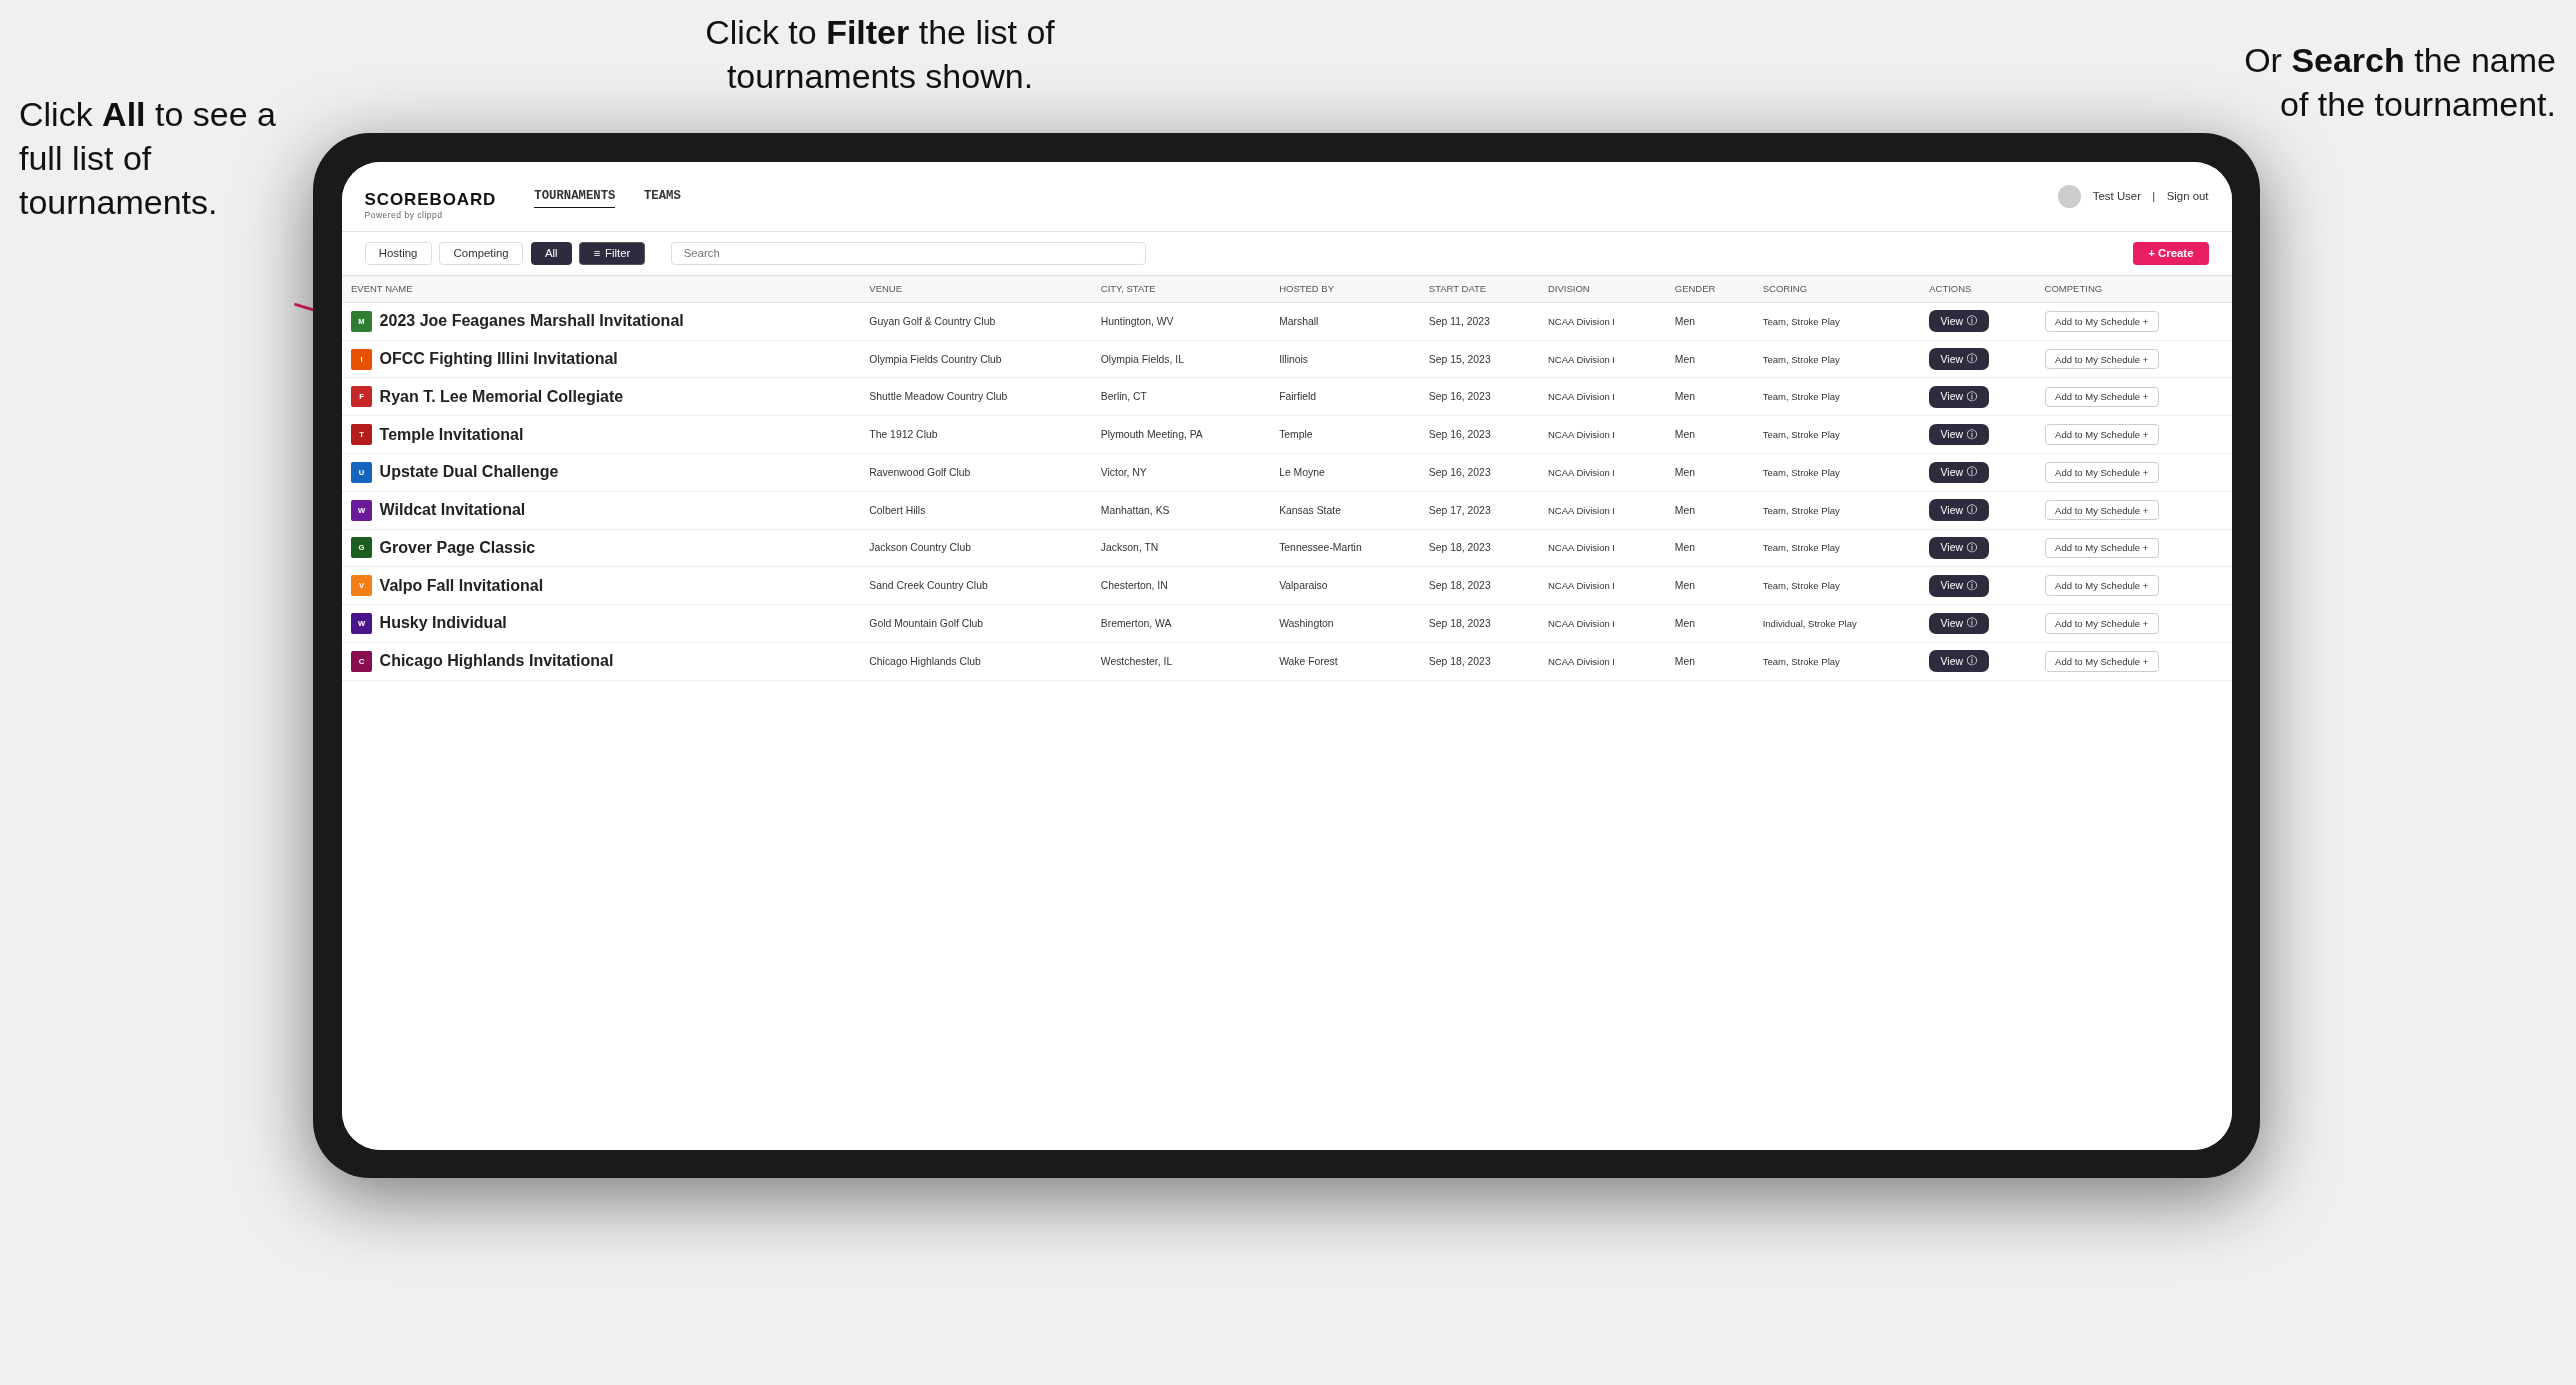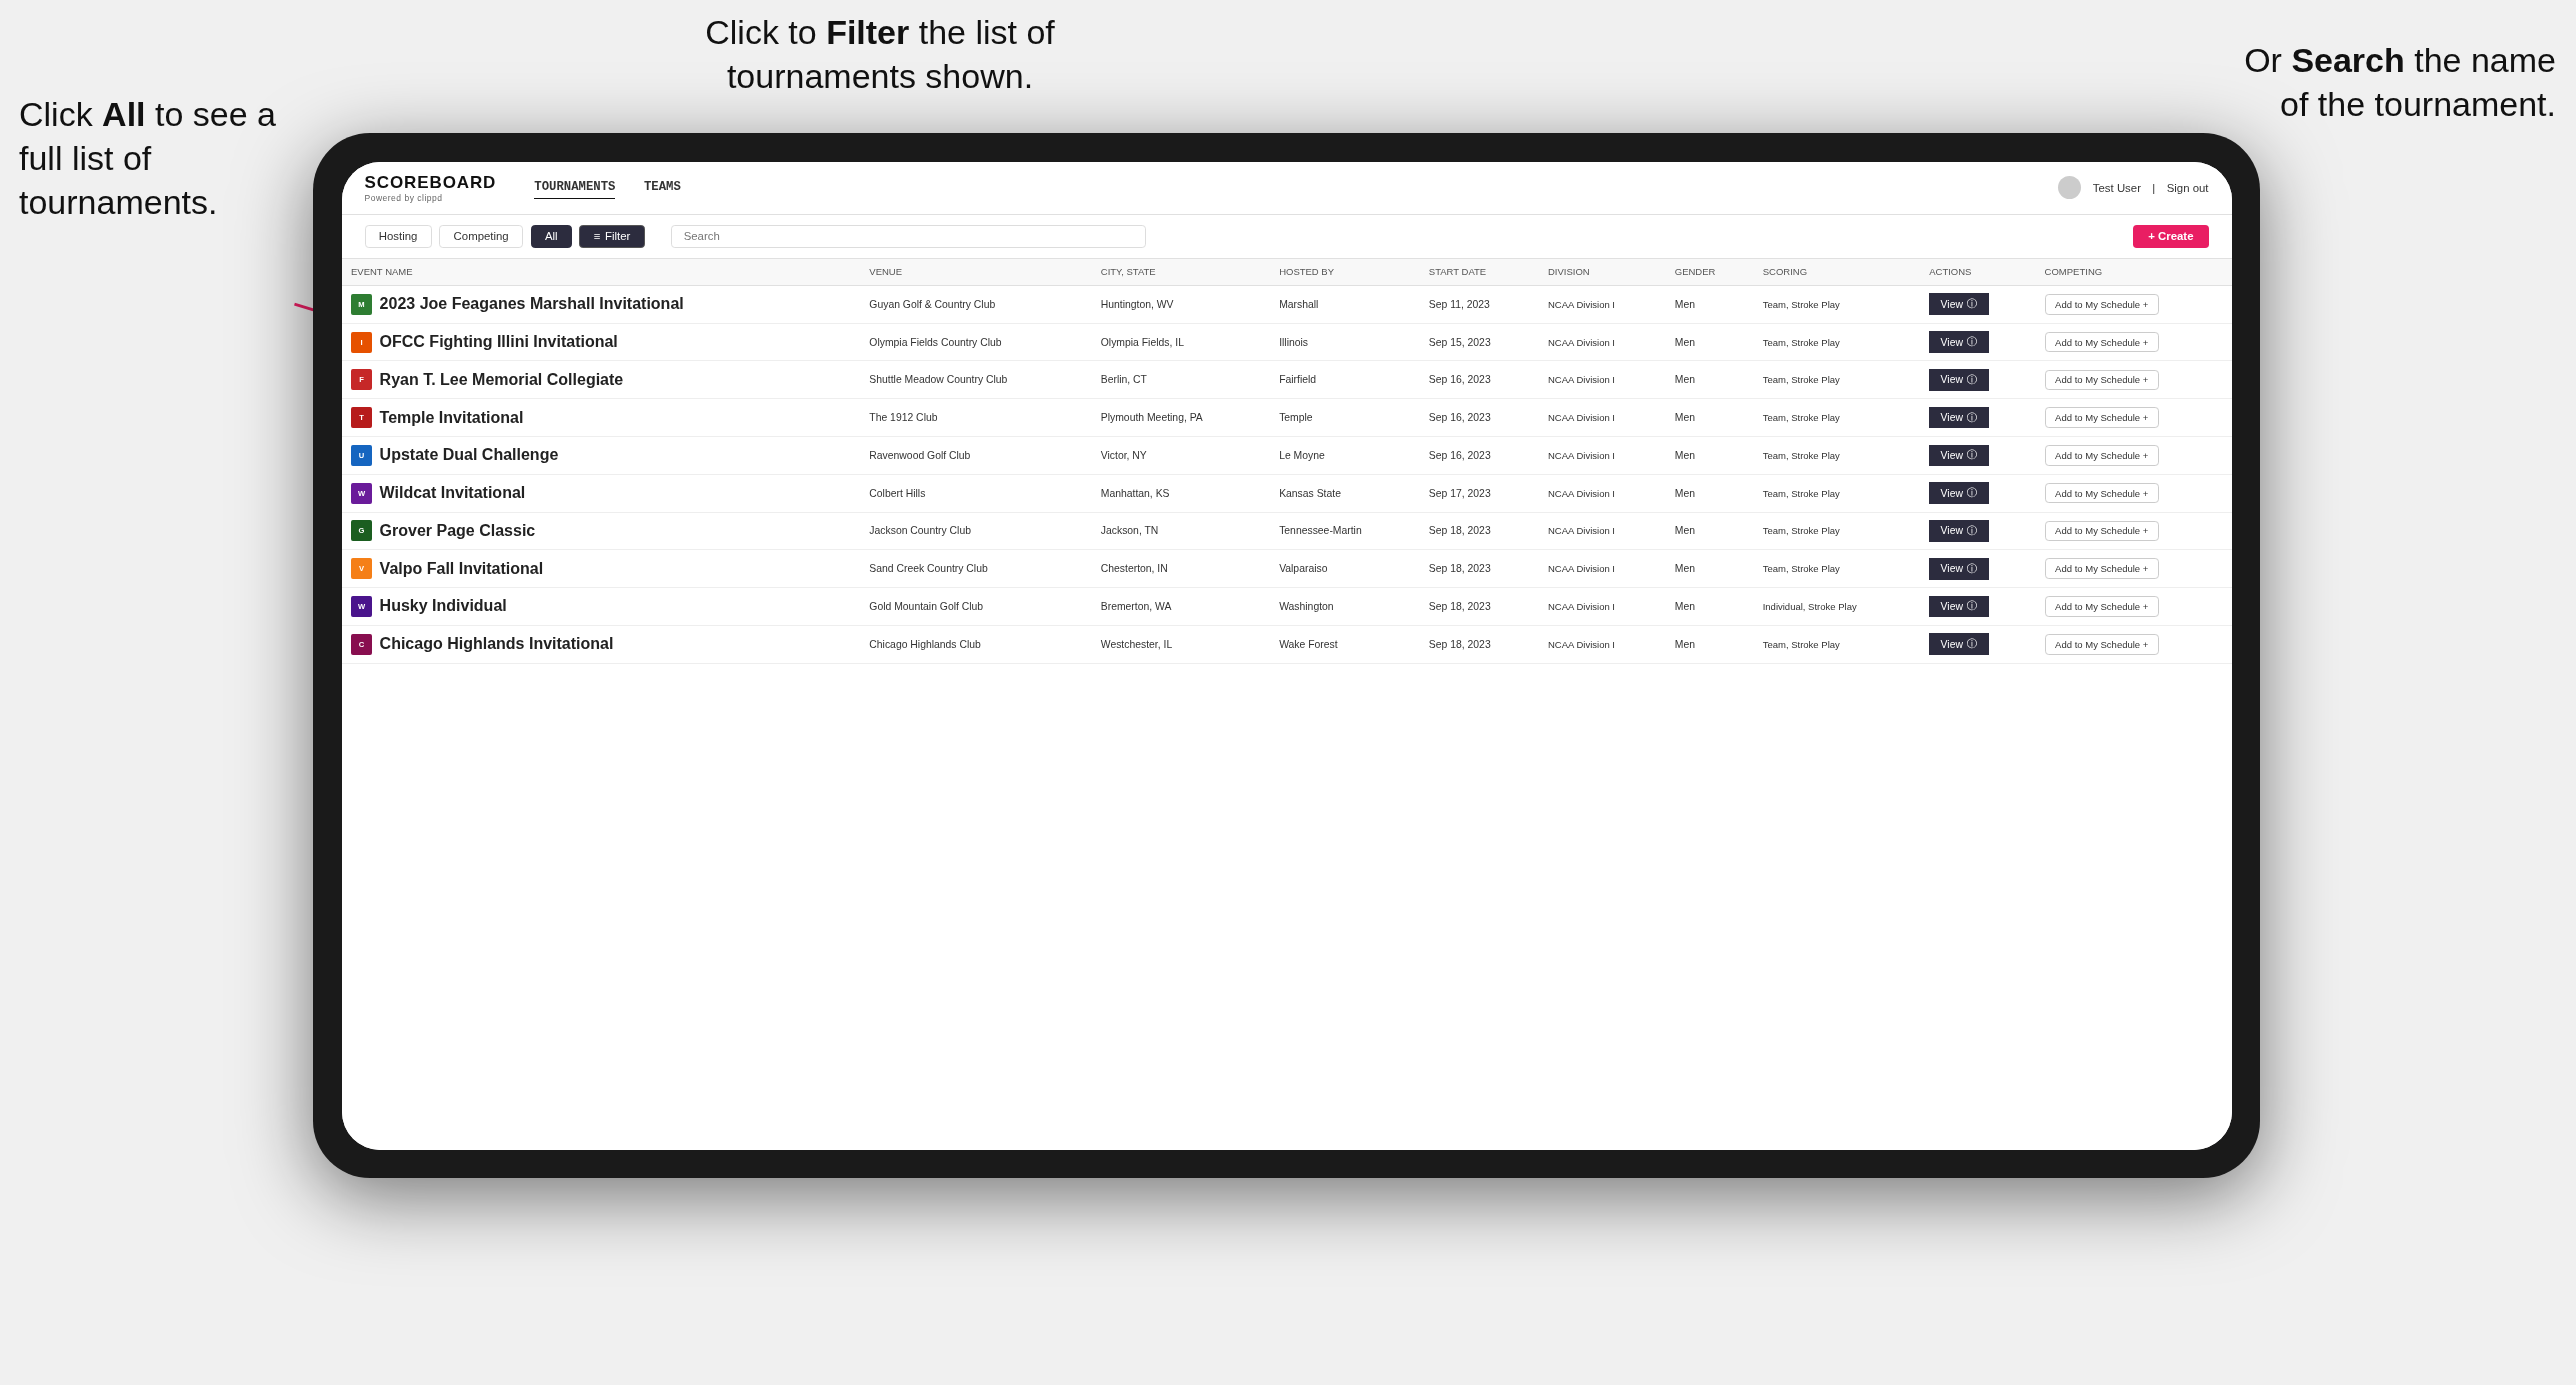--- a/index.html
+++ b/index.html
@@ -64,20 +64,21 @@
       display: flex;
       align-items: center;
       border-bottom: 0.9px solid #e0e0e0;
       flex-shrink: 0;
     }
 
     .logo-area {
       display: flex;
       flex-direction: column;
       margin-right: 38px;
+      margin-top: 17px;
     }
 
     .logo-text {
       font-size: 17px;
       font-weight: 900;
       letter-spacing: 0.9px;
       color: #111;
     }
 
     .logo-sub {
@@ -245,21 +246,21 @@
       font-size: 16px;
       font-weight: 700;
       color: #222;
     }
 
     .view-btn {
       padding: 3.8px 11.4px;
       background: #2c2c3e;
       color: white;
       border: none;
-      border-radius: 0;
+      border-radius: 7px;
       font-size: 10.4px;
       cursor: pointer;
       display: flex;
       align-items: center;
       gap: 3.8px;
       white-space: nowrap;
     }
 
     .add-schedule-btn {
       padding: 3.8px 9.5px;

